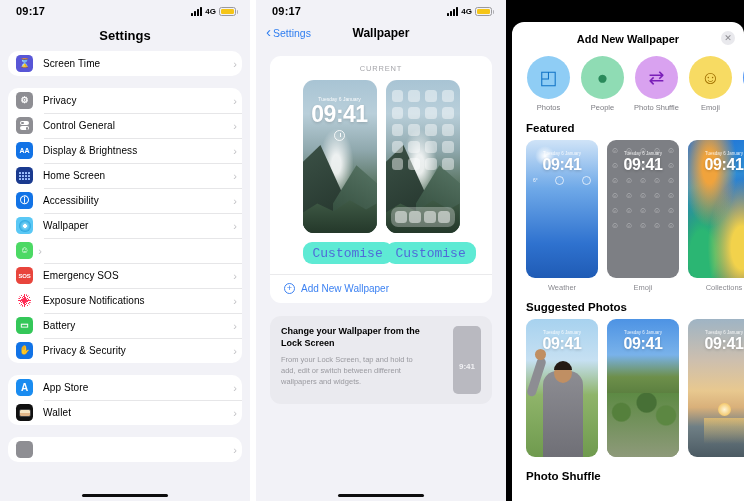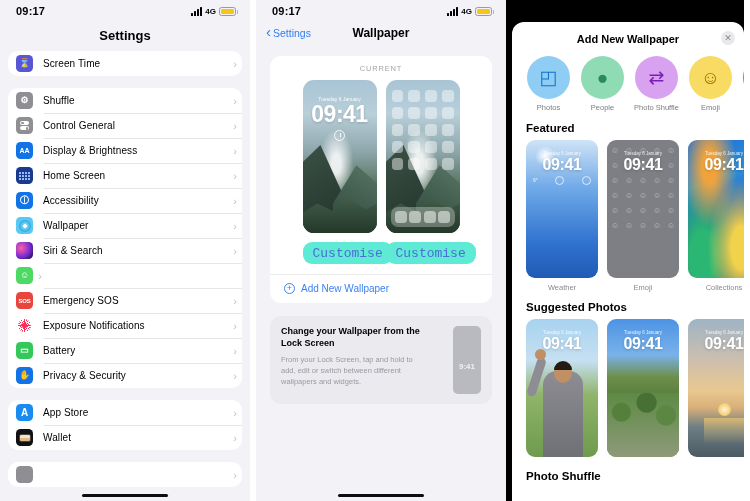--- a/index.html
+++ b/index.html
@@ -245,21 +245,21 @@
             </div>
             <div class="rlabel">Screen Time</div>
             <div class="chev"></div>
           </div>
         </div>
         <div class="group">
           <div class="row">
             <div class="ico bg-general">
               <span class="glyph">⚙</span>
             </div>
-            <div class="rlabel">Shuffle</div>
+            <div class="rlabel">Privacy</div>
             <div class="chev"></div>
           </div>
           <div class="row">
             <div class="ico bg-control">
               <span class="ctrl">
                 <i></i>
                 <i></i>
               </span>
             </div>
             <div class="rlabel">Control General</div>
@@ -297,25 +297,20 @@
               <span class="glyph">ⓘ</span>
             </div>
             <div class="rlabel">Accessibility</div>
             <div class="chev"></div>
           </div>
           <div class="row">
             <div class="ico bg-wallpaper">
               <span class="wall-ic"></span>
             </div>
             <div class="rlabel">Wallpaper</div>
-            <div class="chev"></div>
-          </div>
-          <div class="row">
-            <div class="ico bg-siri"></div>
-            <div class="rlabel">Siri &amp; Search</div>
             <div class="chev"></div>
           </div>
           <div class="row">
             <div class="ico bg-faceid">
               <span class="glyph">☺</span>
             </div>
             <div class="chev"></div>
           </div>
           <div class="row">
             <div class="ico bg-sos">

